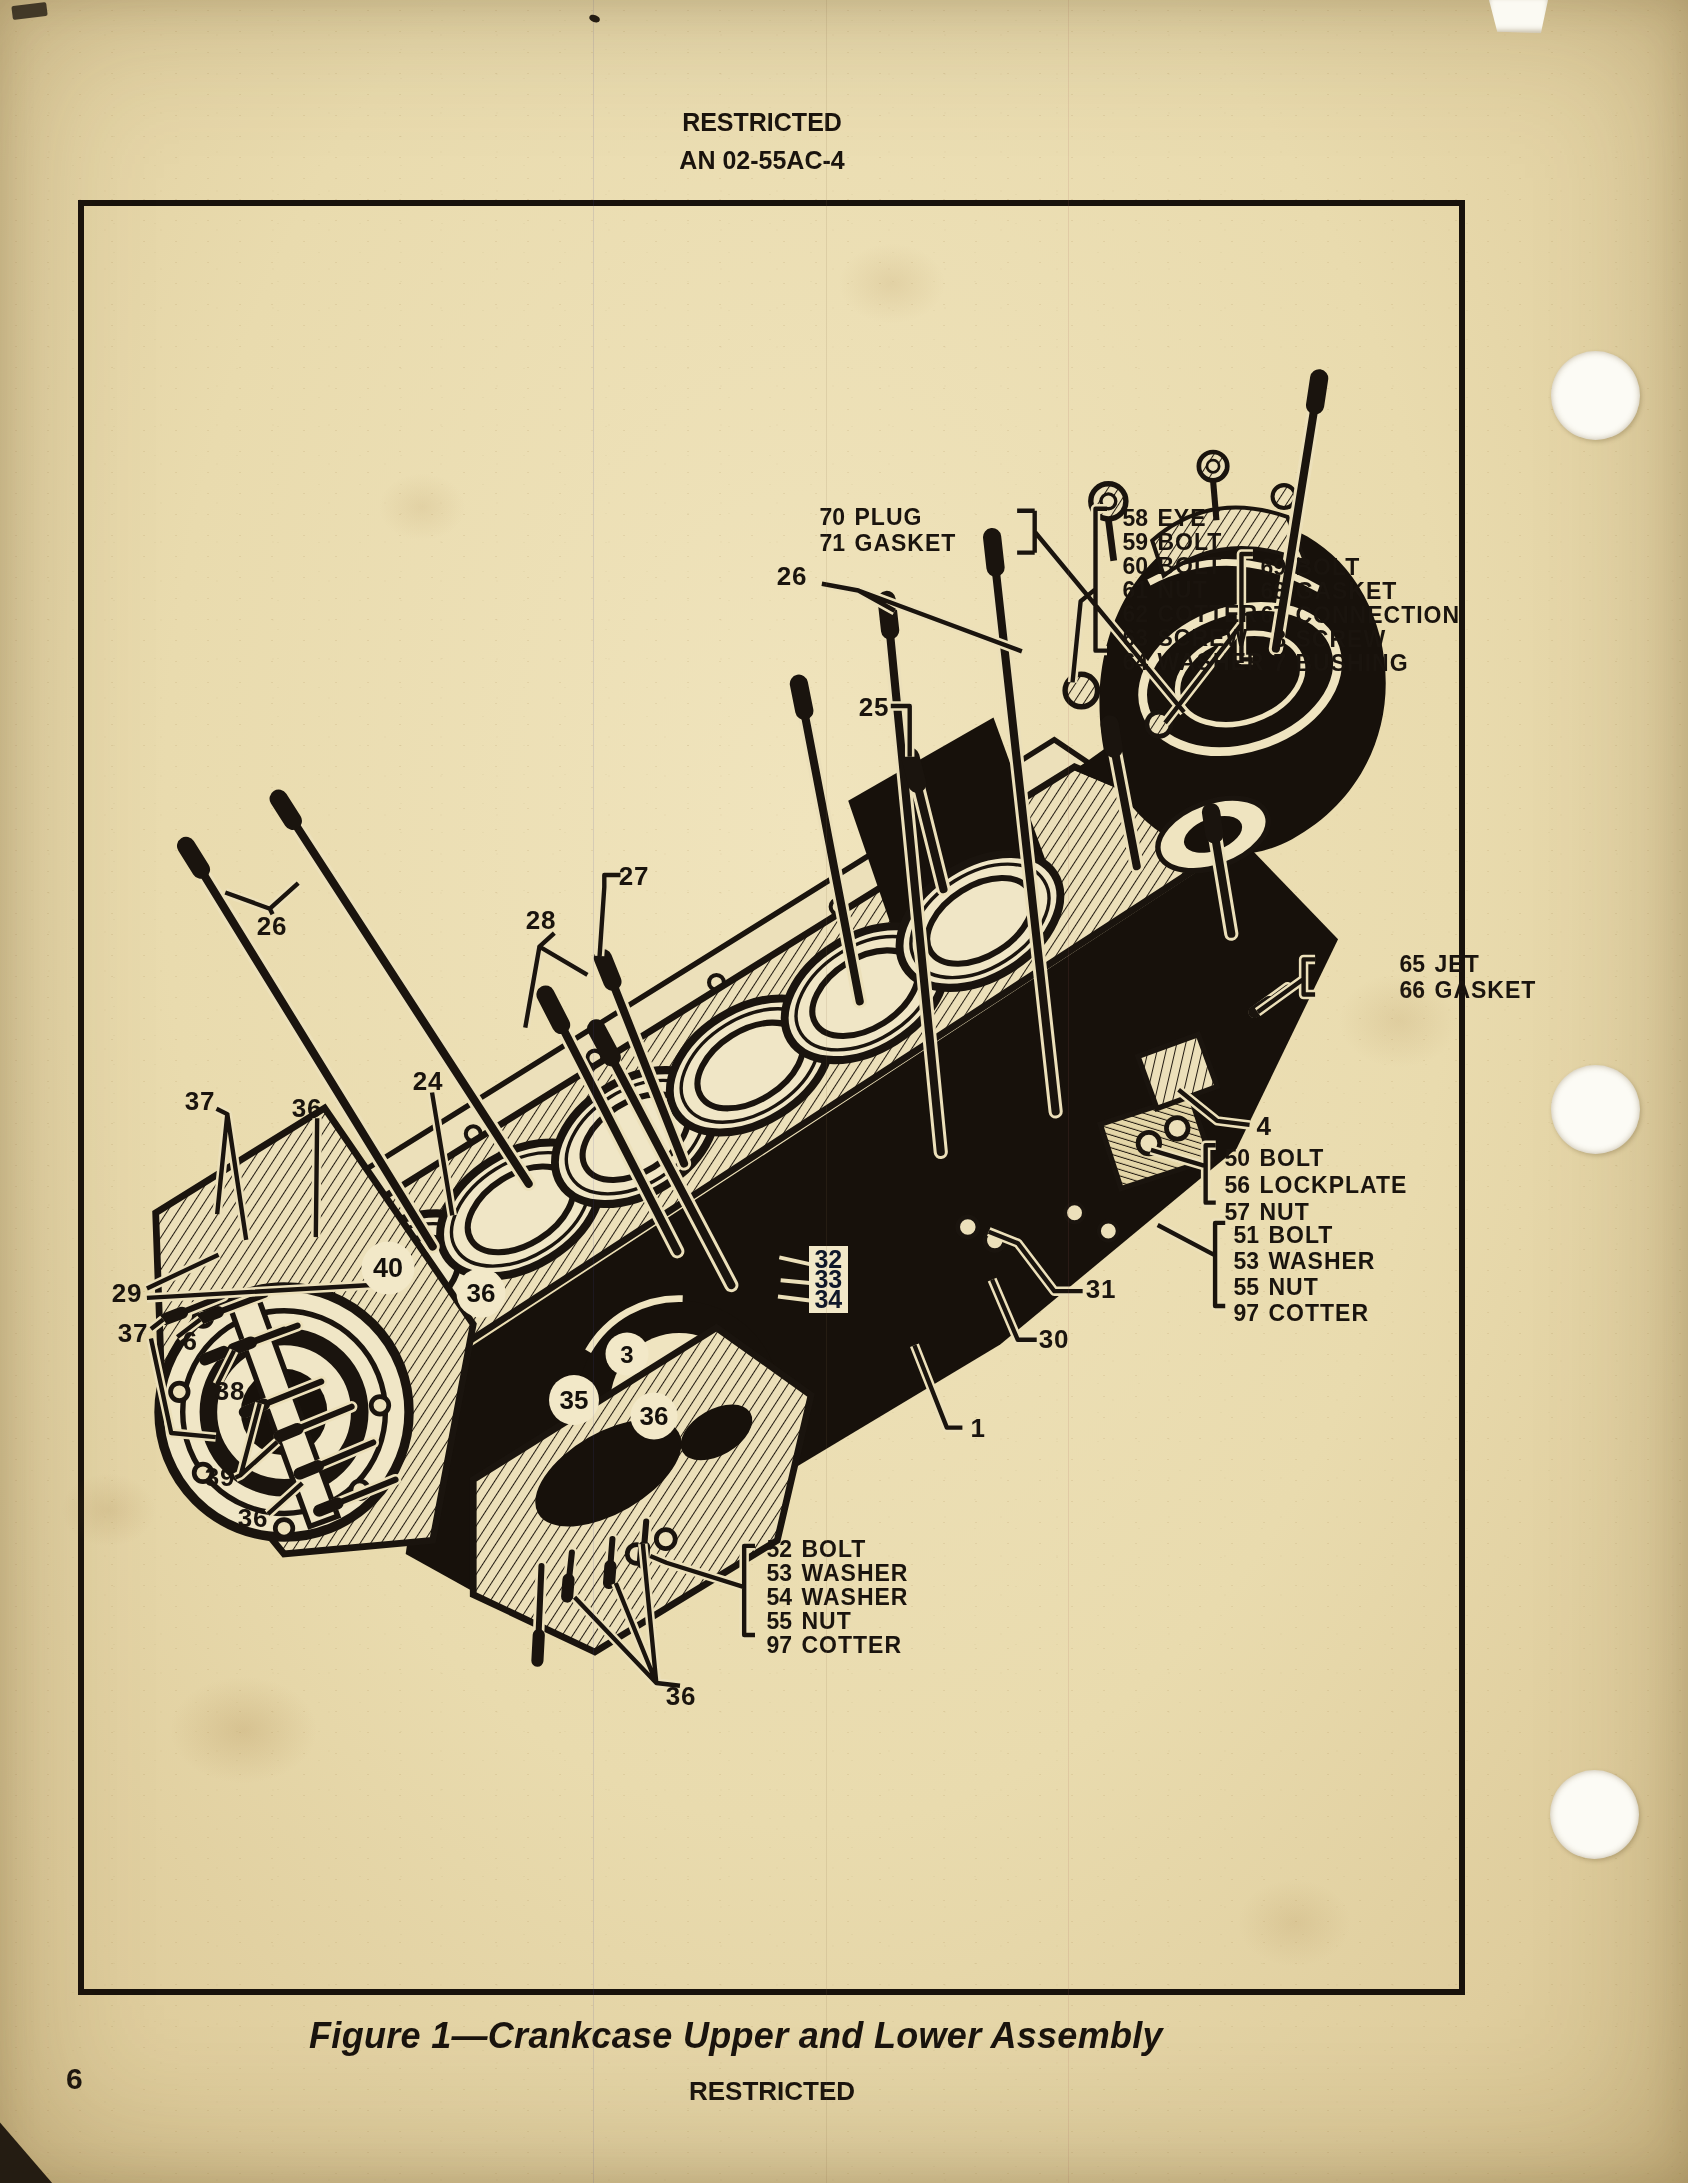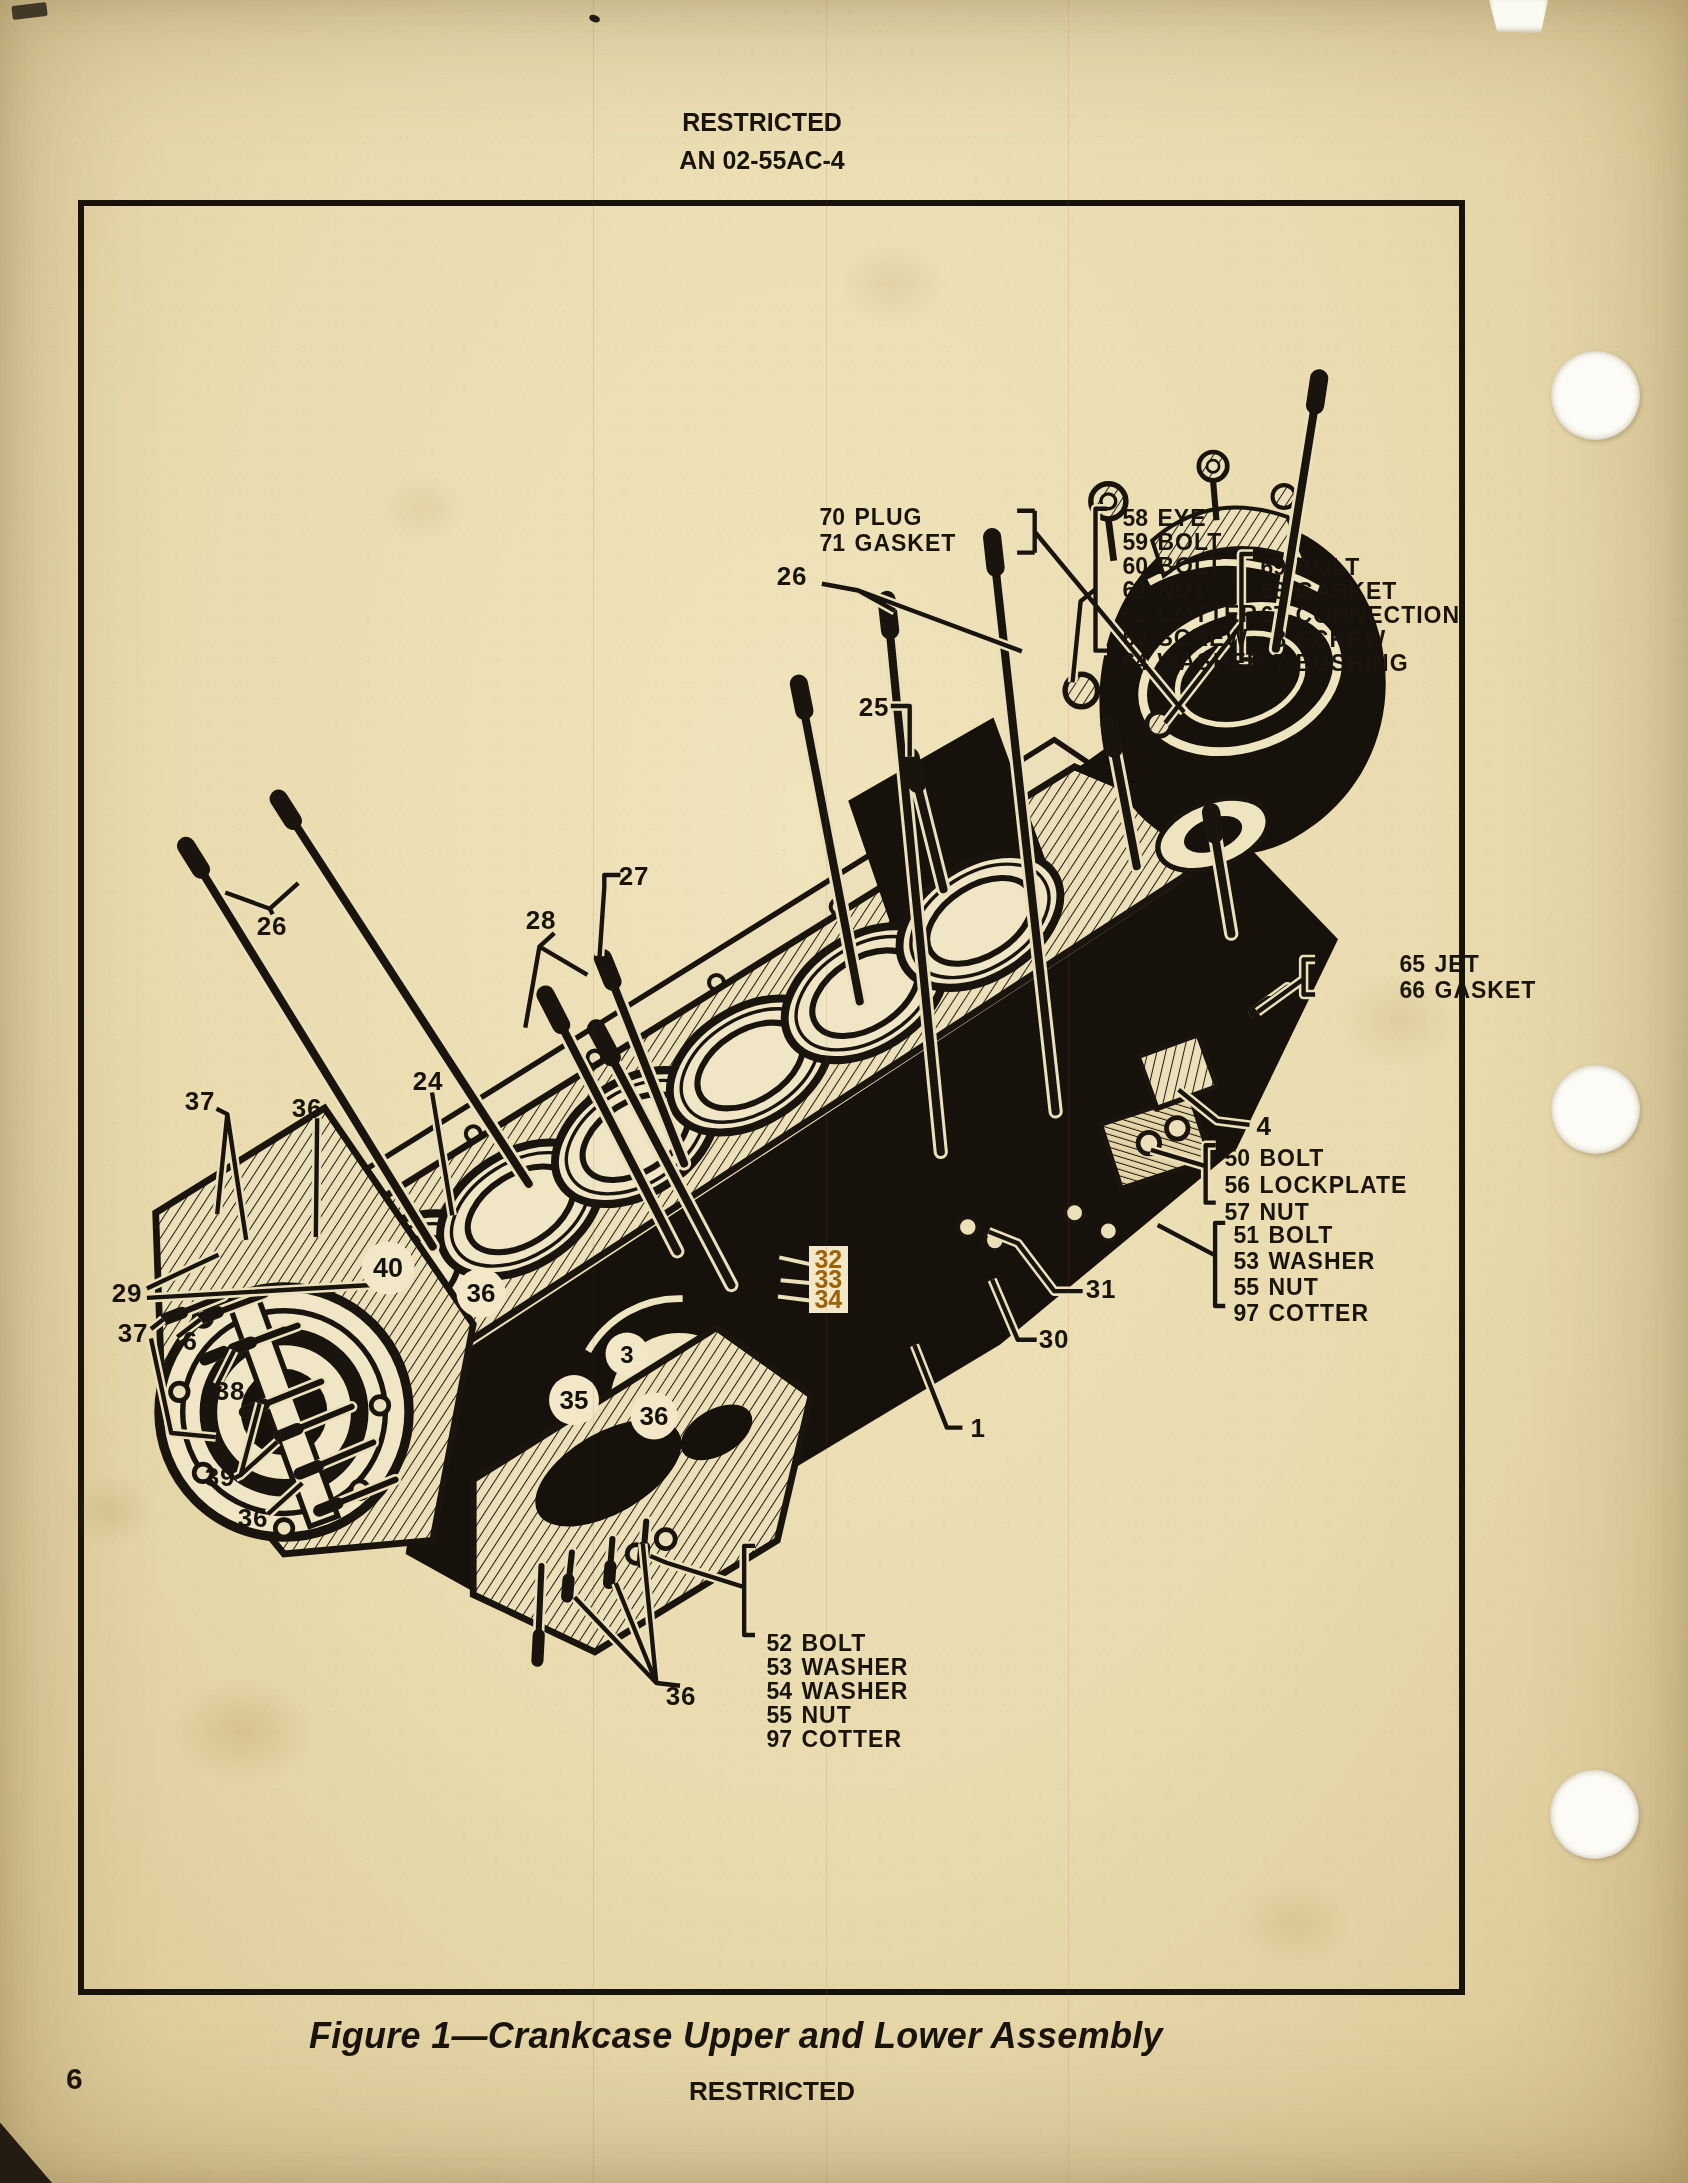--- a/index.html
+++ b/index.html
@@ -48,21 +48,21 @@
     display:flex;align-items:center;justify-content:center;
     font-weight:bold;color:#14100b;
   }
   .pgroup{position:absolute;z-index:5;font-weight:bold;font-size:23px;}
   .prow{display:flex;height:var(--lh,24px);white-space:nowrap;}
   .pnum{display:inline-block;width:var(--nw,35px);text-align:right;margin-right:9.5px;}
   .pname{letter-spacing:1px;}
   #stack-box{
     position:absolute;left:809px;top:1246px;z-index:5;background:#f2e8c8;
     padding:2.7px 5.4px 4px 5.4px;font-weight:bold;font-size:25px;line-height:20px;
-    text-align:right;color:#a16207;
+    text-align:right;color:#0f172a;
   }
   
   .punch-hole{position:absolute;z-index:10;width:89px;height:89px;border-radius:50%;
     background:#fcfbf5;box-shadow:inset 0 0 6.8px rgba(120,100,60,.45), 1.4px 2px 4px rgba(80,60,20,.25);}
   #top-notch{position:absolute;z-index:10;left:1489px;top:0;width:59px;height:33px;background:#fbfaf3;
     clip-path:polygon(0 0,100% 0,88% 100%,14% 96%);box-shadow:inset 0 -2.7px 5.4px rgba(120,100,60,.4);}
   #corner-shadow{position:absolute;z-index:10;left:0;top:2114px;width:53px;height:70px;background:#241c12;
     clip-path:polygon(0 12%,100% 100%,0 100%);}
   #corner-mark{position:absolute;z-index:10;left:12px;top:4px;width:35px;height:13.5px;background:#2b2318;
     transform:rotate(-7deg);border-radius:2px;opacity:.85;}
@@ -416,21 +416,21 @@
     <div class="prow">
         <span class="pnum">55</span>
         <span class="pname">NUT</span>
       </div>
     <div class="prow">
         <span class="pnum">97</span>
         <span class="pname">COTTER</span>
       </div>
   </div>
 
-  <div class="pgroup" style="left:760px;top:1630px;--lh:24px;--nw:32px">
+  <div class="pgroup" style="left:760px;top:1536px;--lh:24px;--nw:32px">
     <div class="prow">
         <span class="pnum">52</span>
         <span class="pname">BOLT</span>
       </div>
     <div class="prow">
         <span class="pnum">53</span>
         <span class="pname">WASHER</span>
       </div>
     <div class="prow">
         <span class="pnum">54</span>

